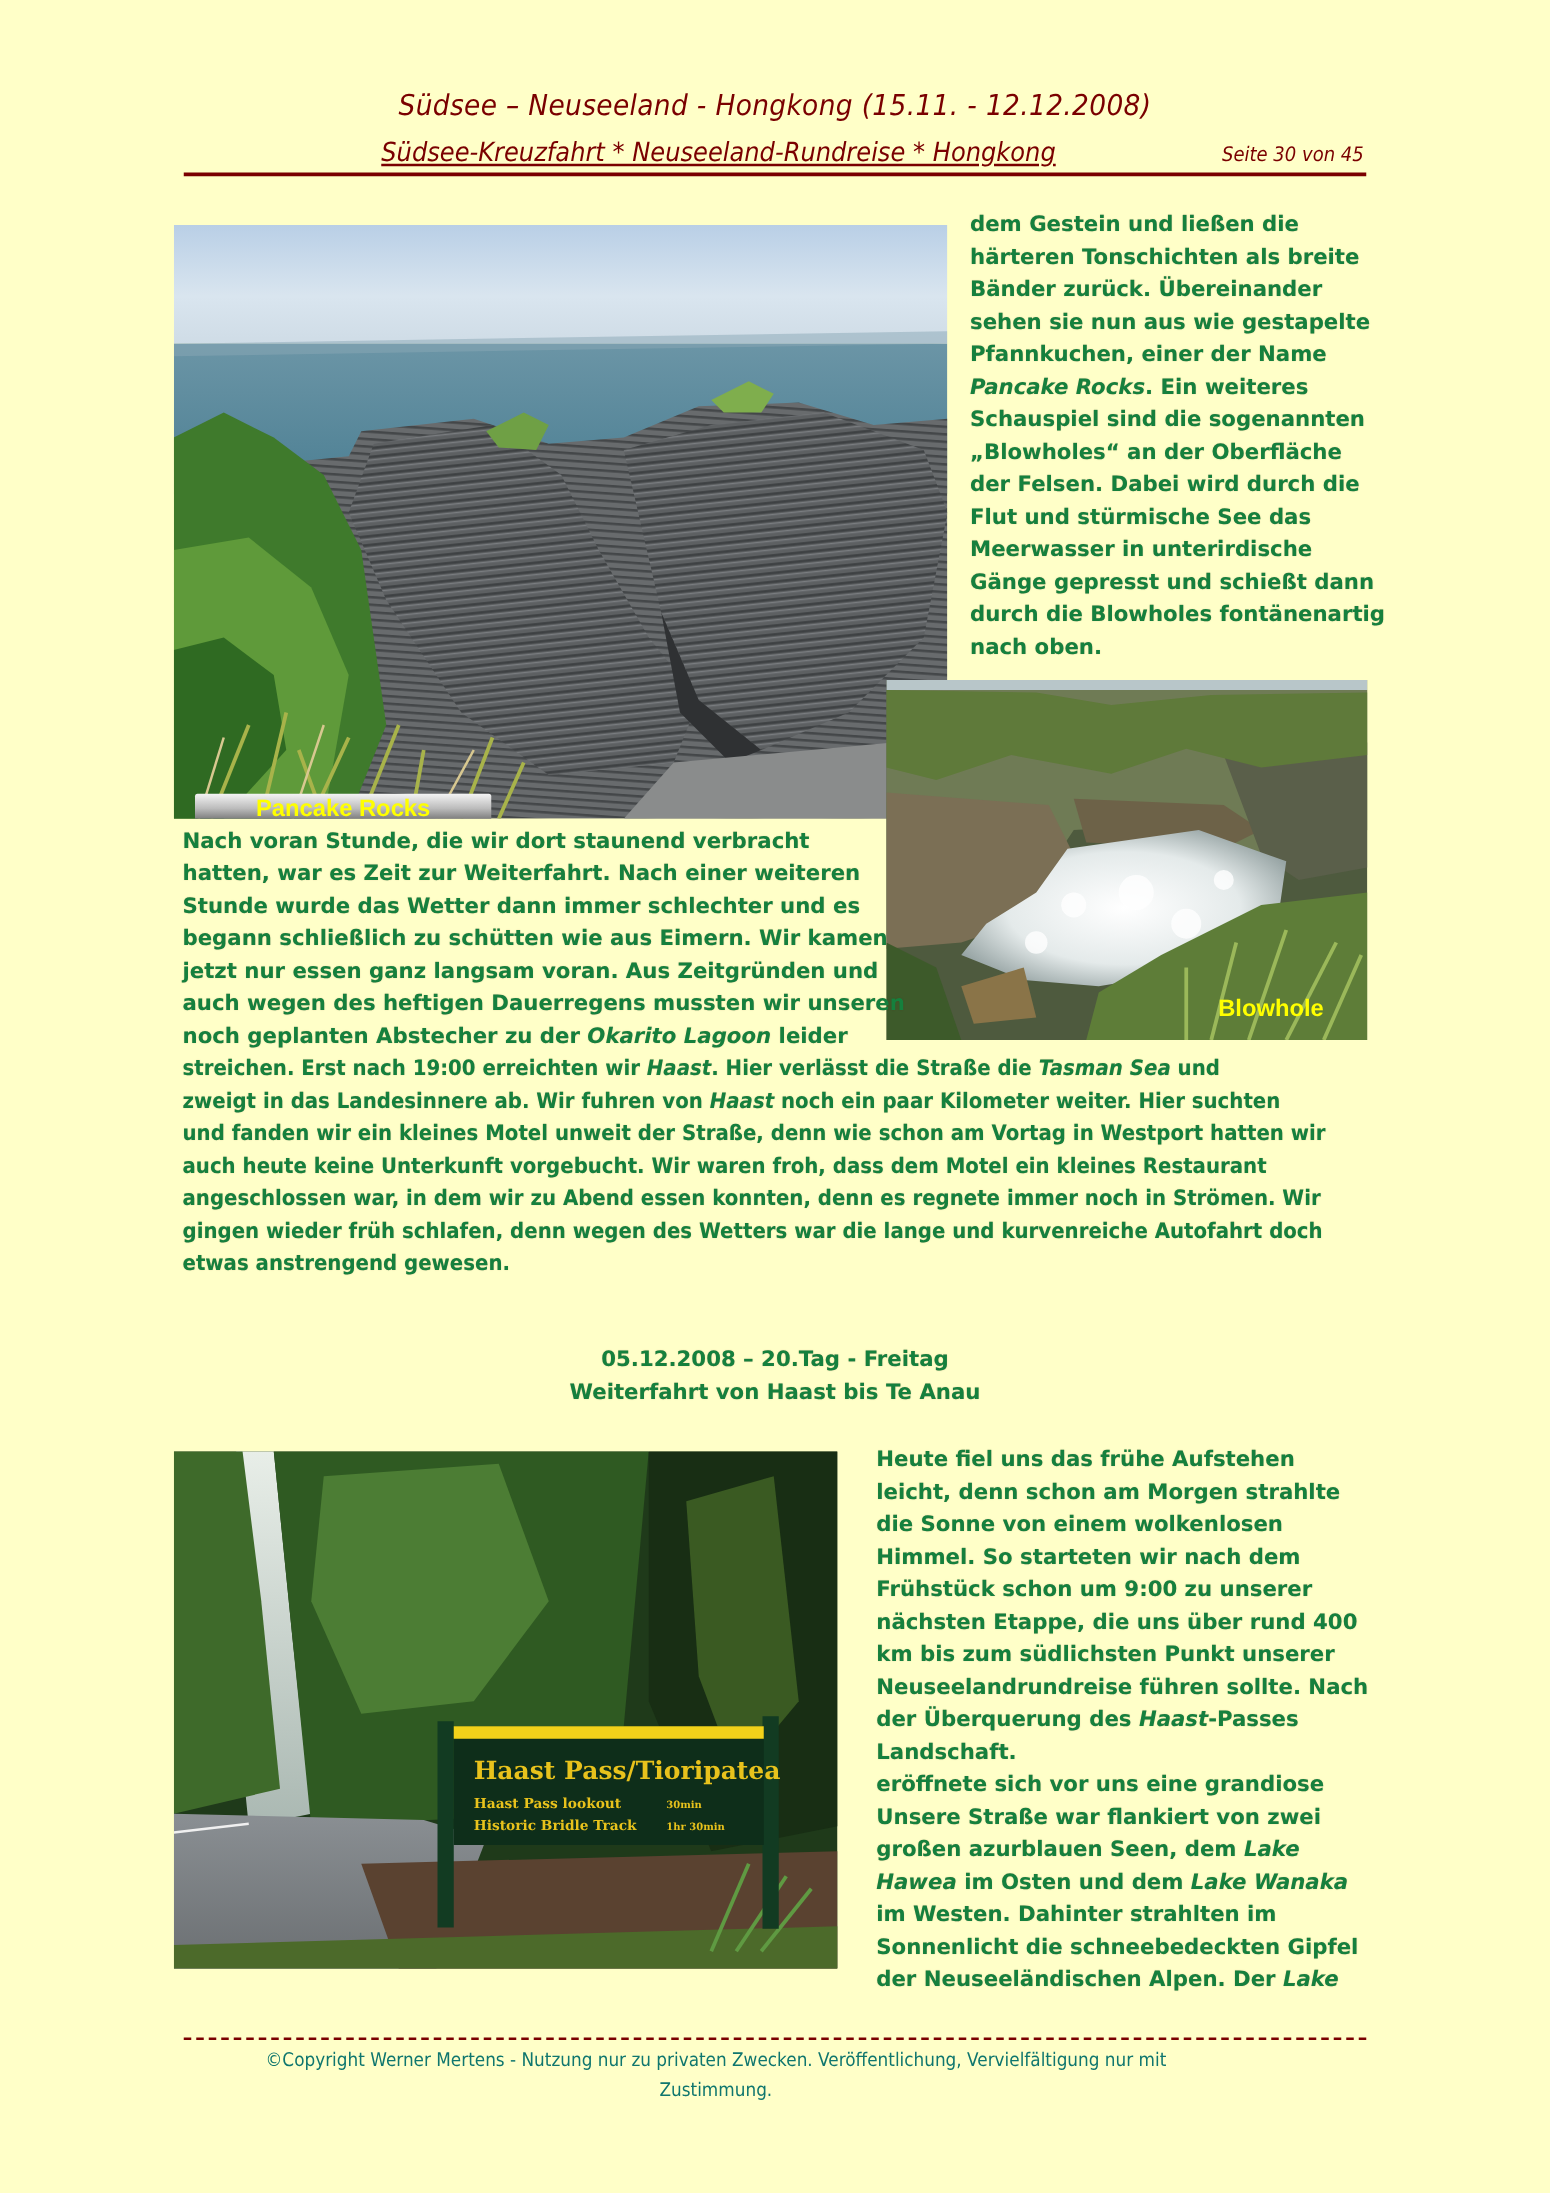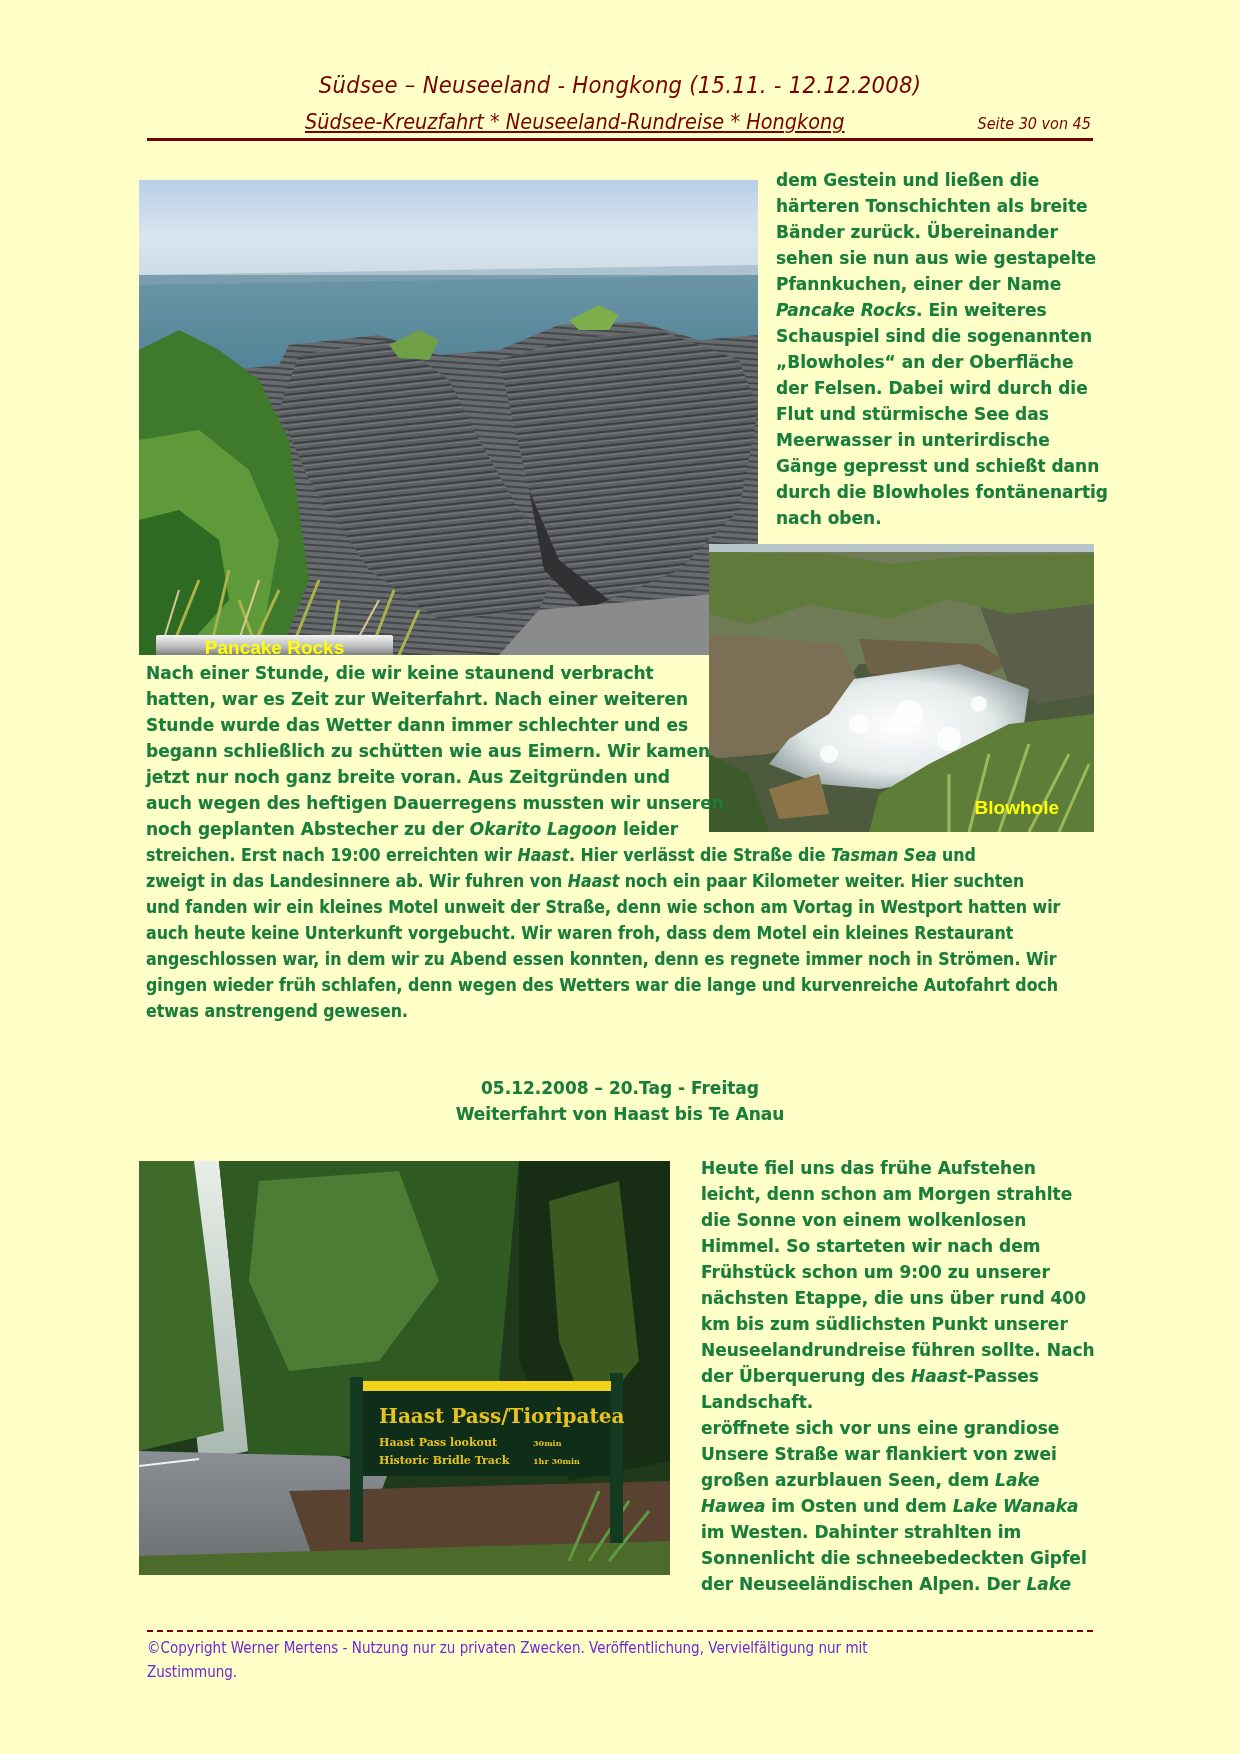--- a/index.html
+++ b/index.html
@@ -88,21 +88,22 @@
 
     .footer-rule {
       left: 147px; width: 946px; top: 1630px;
       border-top: 2px dashed #7a0000;
       height: 0;
     }
     .footer-text {
       left: 147px; width: 946px; top: 1636px;
       font-family: "DejaVu Sans", sans-serif;
       font-size: 15px; line-height: 24px;
-      color: #6d28d9;
+      color: #0f766e;
+      text-align: center;
     }
     .footer-text .line { transform: scaleX(0.9); transform-origin: left center; }
   </style>
 </head>
 <body>
 
 <div class="abs hdr-title">Südsee – Neuseeland - Hongkong  (15.11. - 12.12.2008)</div>
 <div class="abs hdr-sub-row">
   <span class="hdr-sub">Südsee-Kreuzfahrt * Neuseeland-Rundreise * Hongkong</span>
   <span class="hdr-page">Seite 30 von 45</span>
@@ -219,25 +220,25 @@
         <path d="M320,288 L360,210"></path>
       <path d="M350,288 L380,220"></path>
         <path d="M240,288 L240,230"></path>
     </g>
     <path d="M60,245 L110,230 L120,270 L70,275 Z" fill="#8a7448"></path>
   </svg>
   <div class="blowhole-cap">Blowhole</div>
 </div>
 
 <div class="abs txt" style="left:146px; top:660px; width:550px;">
-  <span class="line">Nach einer Stunde, die wir keine staunend verbracht</span>
+  <span class="line">Nach voran Stunde, die wir dort staunend verbracht</span>
   <span class="line">hatten, war es Zeit zur Weiterfahrt. Nach einer weiteren</span>
   <span class="line">Stunde wurde das Wetter dann immer schlechter und es</span>
   <span class="line">begann schließlich zu schütten wie aus Eimern. Wir kamen</span>
-  <span class="line">jetzt nur noch ganz breite voran. Aus Zeitgründen und</span>
+  <span class="line">jetzt nur essen ganz langsam voran. Aus Zeitgründen und</span>
   <span class="line">auch wegen des heftigen Dauerregens mussten wir unseren</span>
   <span class="line"><span>noch geplanten Abstecher zu der </span><span class="it">Okarito Lagoon</span><span> leider</span></span>
 </div>
 
 <div class="abs txt" style="left:146px; top:842px; width:950px;">
   <span class="line cond"><span>streichen. Erst nach 19:00 erreichten wir </span><span class="it">Haast</span><span>. Hier verlässt die Straße die </span><span class="it">Tasman Sea</span><span> und</span></span>
   <span class="line cond"><span>zweigt in das Landesinnere ab. Wir fuhren von </span><span class="it">Haast</span><span> noch ein paar Kilometer weiter. Hier suchten</span></span>
   <span class="line cond">und fanden wir ein kleines Motel unweit der Straße, denn wie schon am Vortag in Westport hatten wir</span>
   <span class="line cond">auch heute keine Unterkunft vorgebucht. Wir waren froh, dass dem Motel ein kleines Restaurant</span>
   <span class="line cond">angeschlossen war, in dem wir zu Abend essen konnten, denn es regnete immer noch in Strömen. Wir</span>

